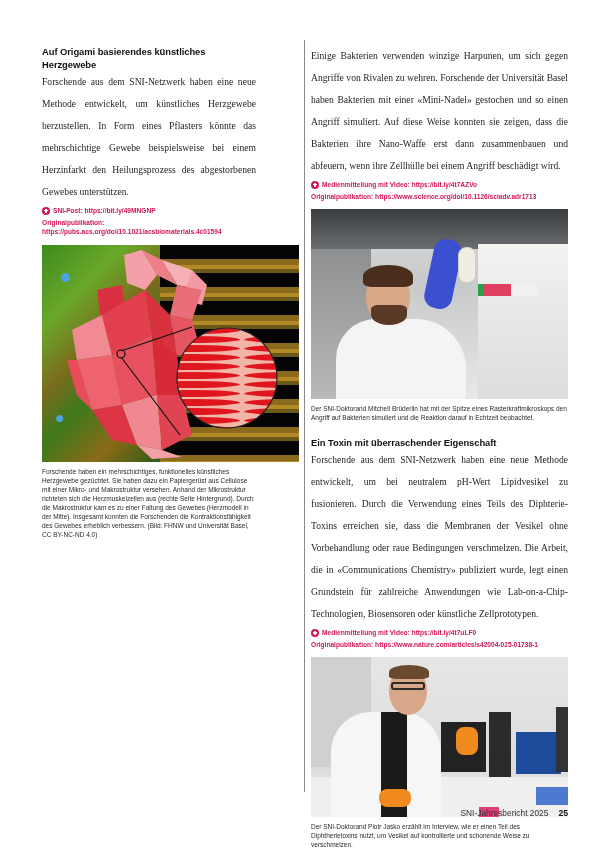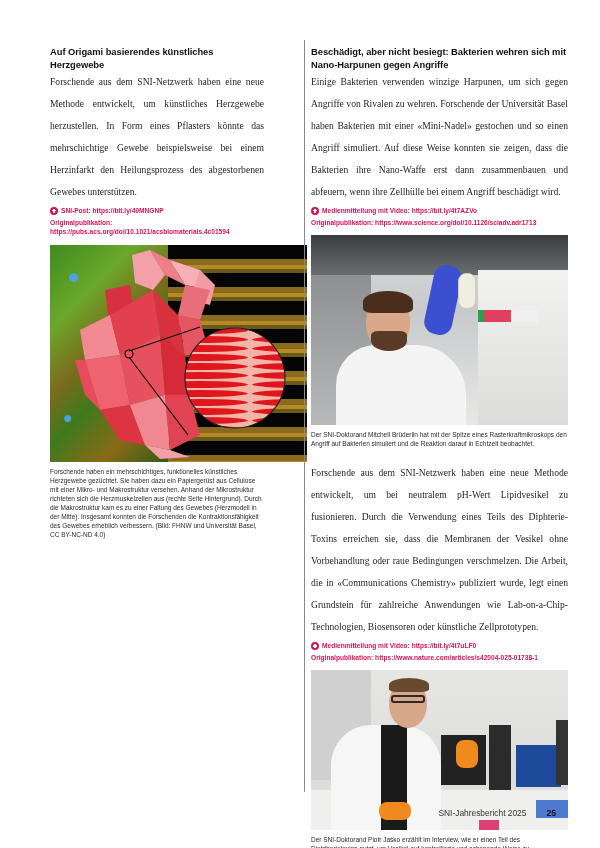--- a/index.html
+++ b/index.html
@@ -1,20 +1,20 @@
 <!DOCTYPE html>
 <html><head>
   <meta charset="utf-8">
   <style>
     * { box-sizing: border-box; margin: 0; padding: 0; }
     html, body { width: 600px; height: 848px; background: #ffffff; overflow: hidden; }
     body { position: relative; color: #1a1a1a; }
 
     .col { position: absolute; top: 45px; }
-    .col-left { left: 42px; width: 214px; margin-left: 8px; }
+    .col-left { left: 42px; width: 214px; }
     .col-right { left: 311px; width: 257px; }
 
     .divider {
       position: absolute; left: 304px; top: 40px; width: 1px; height: 752px;
       background: #8a8a8a;
     }
 
     .headline {
       font-family: "Liberation Sans", sans-serif;
       font-weight: bold; font-size: 9.4px; line-height: 13px; color: #111;
@@ -109,23 +109,23 @@
     .fig-photo2 .hair { position: absolute; left: 78px; top: 8px; width: 40px; height: 14px; background: #6a4a2e; border-radius: 50% 50% 20% 20%; }
     .fig-photo2 .glasses { position: absolute; left: 80px; top: 25px; width: 34px; height: 8px; border: 2px solid #2a2a2a; border-radius: 3px; }
     .fig-photo2 .glove-r { position: absolute; left: 145px; top: 70px; width: 22px; height: 28px; background: #f08a1e; border-radius: 8px; }
     .fig-photo2 .glove-l { position: absolute; left: 68px; top: 132px; width: 32px; height: 18px; background: #f08a1e; border-radius: 8px; }
     .fig-photo2 .tray { position: absolute; left: 225px; top: 130px; width: 32px; height: 18px; background: #4d7ad0; }
     .fig-photo2 .pink { position: absolute; left: 168px; top: 150px; width: 20px; height: 10px; background: #e0407a; }
 
     .spacer-section { height: 14px; }
 
     .footer {
-      position: absolute; right: 44px; top: 808px;
+      position: absolute; right: 32px; top: 808px;
       font-family: "Liberation Sans", sans-serif; font-size: 8.4px; color: #333;
-      display: flex; gap: 20px; align-items: baseline;
+      display: flex; gap: 10px; align-items: baseline;
     }
     .footer .page-num { font-weight: bold; color: #111; font-size: 8.6px; text-align: right; }
   </style>
 </head>
 <body>
 
 <div class="col col-left">
   <section>
     <h2 class="headline">Auf Origami basierendes künstliches Herzgewebe</h2>
     <p class="body-text">Forschende aus dem SNI-Netzwerk haben eine neue Methode entwickelt, um künstliches Herzgewebe herzustellen. In Form eines Pflasters könnte das mehrschichtige Gewebe beispielsweise bei einem Herzinfarkt den Heilungsprozess des abgestorbenen Gewebes unterstützen.</p>
@@ -170,21 +170,20 @@
       </svg>
     </div>
     <p class="caption">Forschende haben ein mehrschichtiges, funktionelles künstliches Herzgewebe gezüchtet. Sie haben dazu ein Papiergerüst aus Cellulose mit einer Mikro- und Makrostruktur versehen. Anhand der Mikrostruktur richteten sich die Herzmuskelzellen aus (rechte Seite Hintergrund). Durch die Makrostruktur kam es zu einer Faltung des Gewebes (Herzmodell in der Mitte). Insgesamt konnten die Forschenden die Kontraktionsfähigkeit des Gewebes erheblich verbessern. (Bild: FHNW und Universität Basel, CC BY-NC-ND 4.0)</p>
   </section>
 </div>
 
 <div class="divider"></div>
 
 <div class="col col-right">
   <section>
-    <h2 class="headline">Beschädigt, aber nicht besiegt: Bakterien wehren sich mit Nano-Harpunen gegen Angriffe</h2>
     <p class="body-text">Einige Bakterien verwenden winzige Harpunen, um sich gegen Angriffe von Rivalen zu wehren. Forschende der Universität Basel haben Bakterien mit einer «Mini-Nadel» gestochen und so einen Angriff simuliert. Auf diese Weise konnten sie zeigen, dass die Bakterien ihre Nano-Waffe erst dann zusammenbauen und abfeuern, wenn ihre Zellhülle bei einem Angriff beschädigt wird.</p>
     <div class="link-line">
       <span class="plus-icon"></span>
       <span>Medienmitteilung mit Video: https://bit.ly/4t7AZVo</span>
     </div>
     <div class="link-plain">Originalpublikation: https://www.science.org/doi/10.1126/sciadv.adr1713</div>
 
     <div class="figure fig-photo1" title="Researcher in lab coat and blue glove holding up a petri dish in a laboratory">
       <div class="ceiling"></div>
       <div class="door"></div>
@@ -196,20 +195,21 @@
       <div class="beard"></div>
       <div class="glove"></div>
       <div class="dish"></div>
     </div>
     <p class="caption">Der SNI-Doktorand Mitchell Brüderlin hat mit der Spitze eines Rasterkraftmikroskops den Angriff auf Bakterien simuliert und die Reaktion darauf in Echtzeit beobachtet.</p>
   </section>
 
   <div class="spacer-section"></div>
 
   <section>
+    <h2 class="headline">Ein Toxin mit überraschender Eigenschaft</h2>
     <p class="body-text">Forschende aus dem SNI-Netzwerk haben eine neue Methode entwickelt, um bei neutralem pH-Wert Lipidvesikel zu fusionieren. Durch die Verwendung eines Teils des Diphterie-Toxins erreichen sie, dass die Membranen der Vesikel ohne Vorbehandlung oder raue Bedingungen verschmelzen. Die Arbeit, die in «Communications Chemistry» publiziert wurde, legt einen Grundstein für zahlreiche Anwendungen wie Lab-on-a-Chip-Technologien, Biosensoren oder künstliche Zellprototypen.</p>
     <div class="link-line">
       <span class="plus-icon"></span>
       <span>Medienmitteilung mit Video: https://bit.ly/4t7uLF0</span>
     </div>
     <div class="link-plain">Originalpublikation: https://www.nature.com/articles/s42004-025-01738-1</div>
 
     <div class="figure fig-photo2" title="Researcher with glasses in lab coat and orange gloves standing next to lab instruments">
       <div class="wallpanel"></div>
       <div class="bench"></div>

